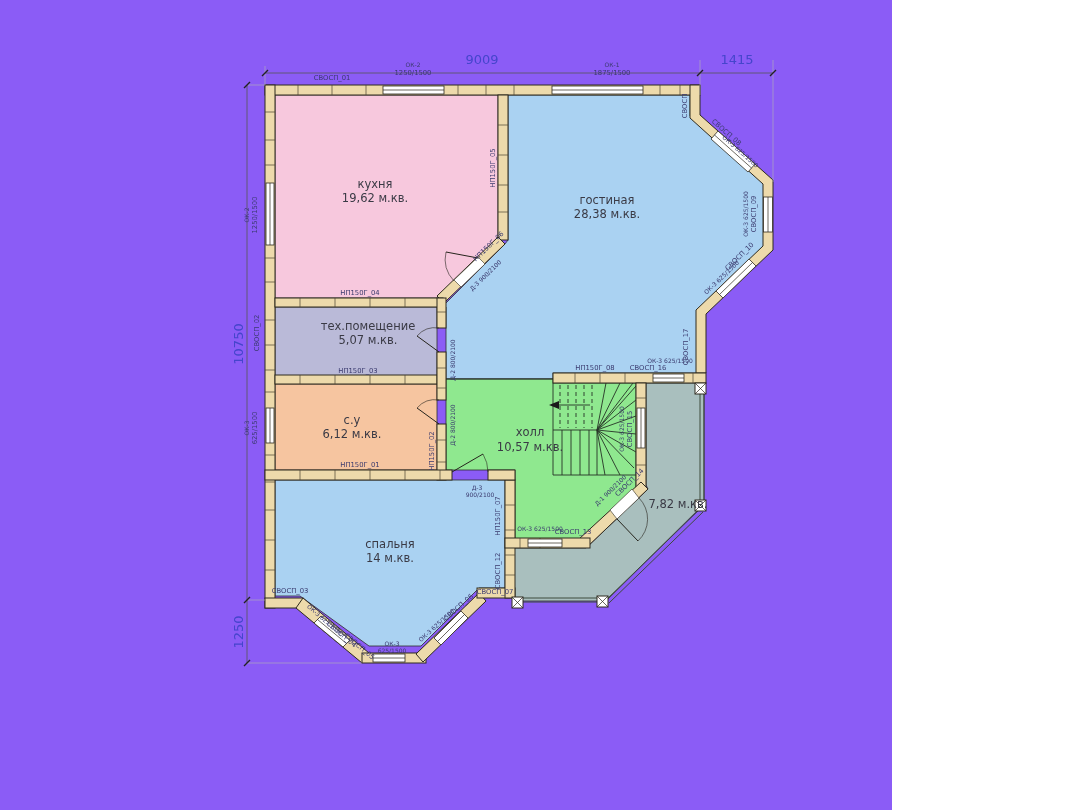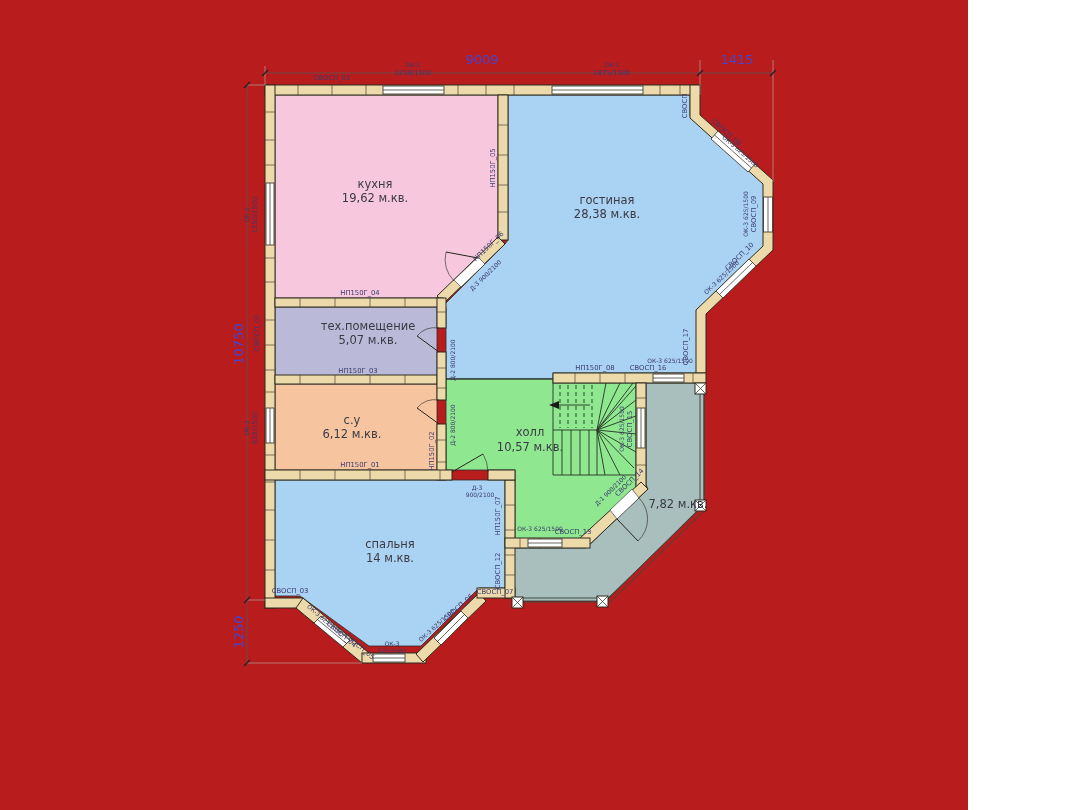--- a/index.html
+++ b/index.html
@@ -1,16 +1,16 @@
 <!DOCTYPE html>
 <html><head>
 <meta charset="utf-8">
 <style>
   html,body{margin:0;padding:0;background:#ffffff;}
-  .stage{position:relative;width:968px;height:810px;background:#b91c1c;overflow:hidden;
+  .stage{position:relative;width:892px;height:810px;background:#8b5cf6;overflow:hidden;
          font-family:"DejaVu Sans", "Liberation Sans", sans-serif;}
   svg{position:absolute;left:0;top:0;}
   .wd{fill:#eddaab;stroke:#2e2a1e;stroke-width:1;}
   .room{stroke:#2f2f2f;stroke-width:0.8;}
   .win{fill:#ffffff;stroke:#2e2a1e;stroke-width:0.8;}
   .wl{stroke:#2e2a1e;stroke-width:0.7;fill:none;}
   .jt{stroke:#4a4232;stroke-width:0.7;fill:none;}
   .stair{stroke:#263226;stroke-width:0.9;fill:none;}
   .stair-d{stroke:#263226;stroke-width:0.9;fill:none;stroke-dasharray:4 3;}
   .door{stroke:#26241c;stroke-width:1;fill:none;}

